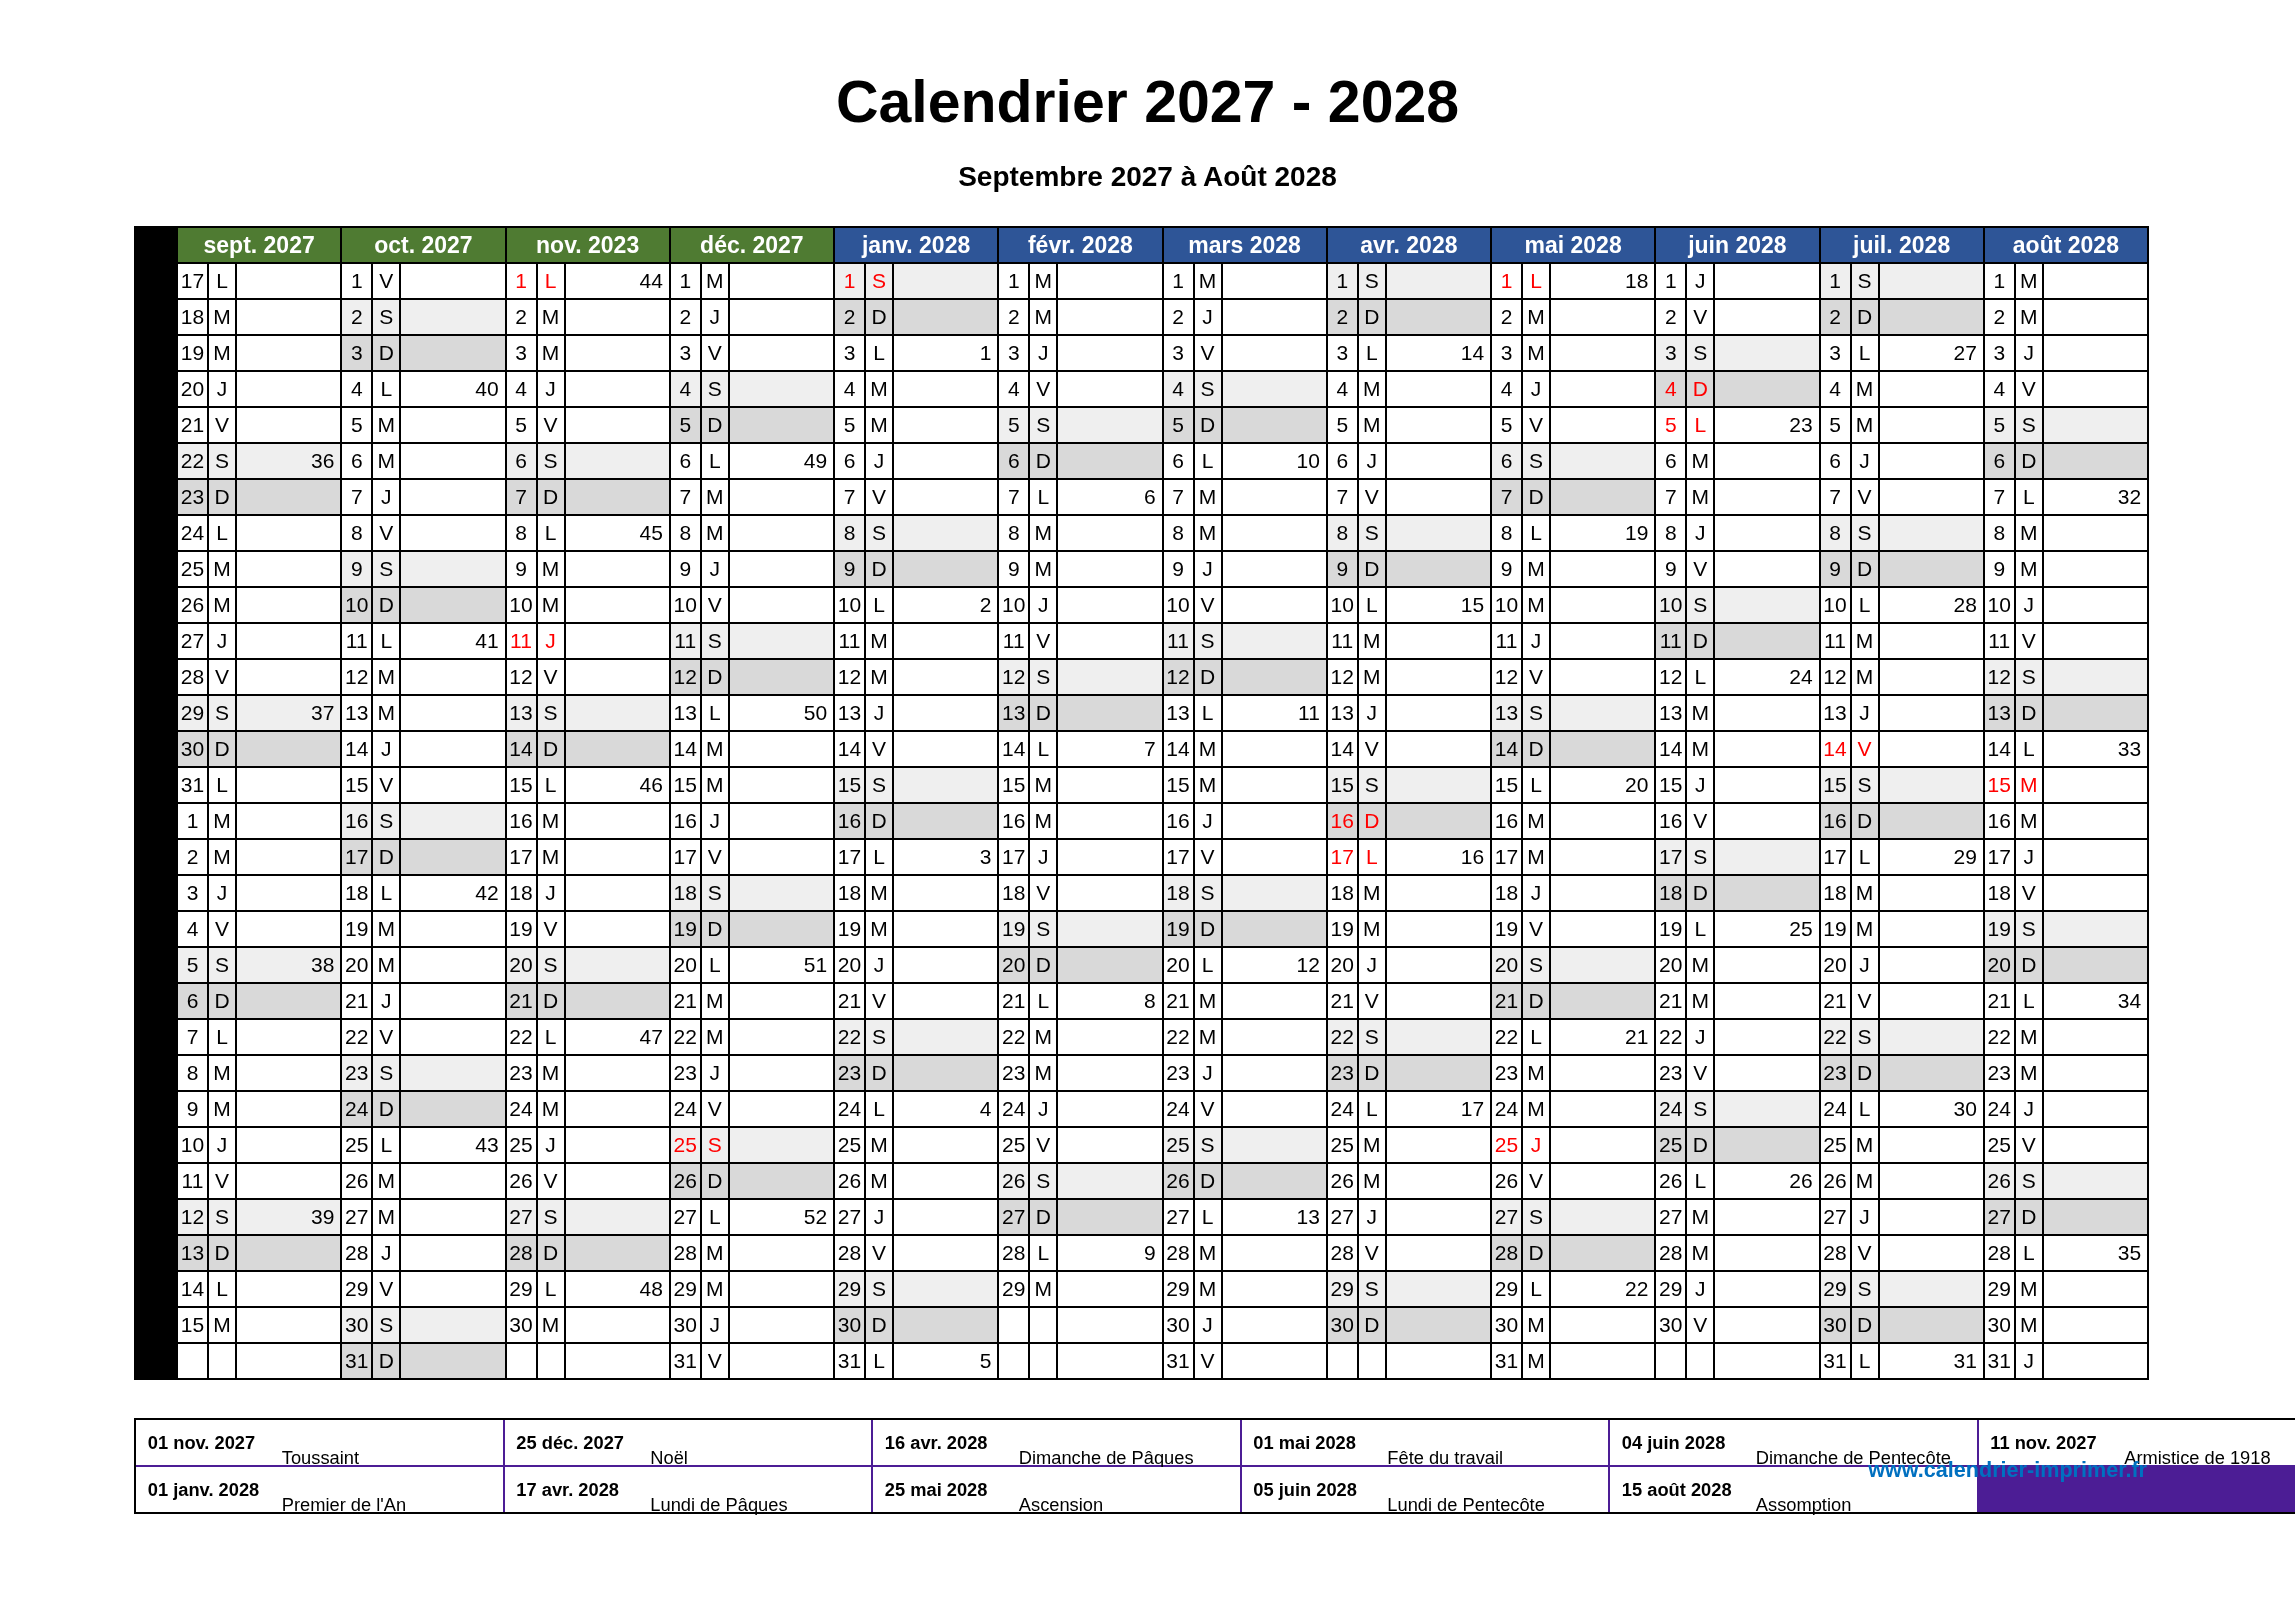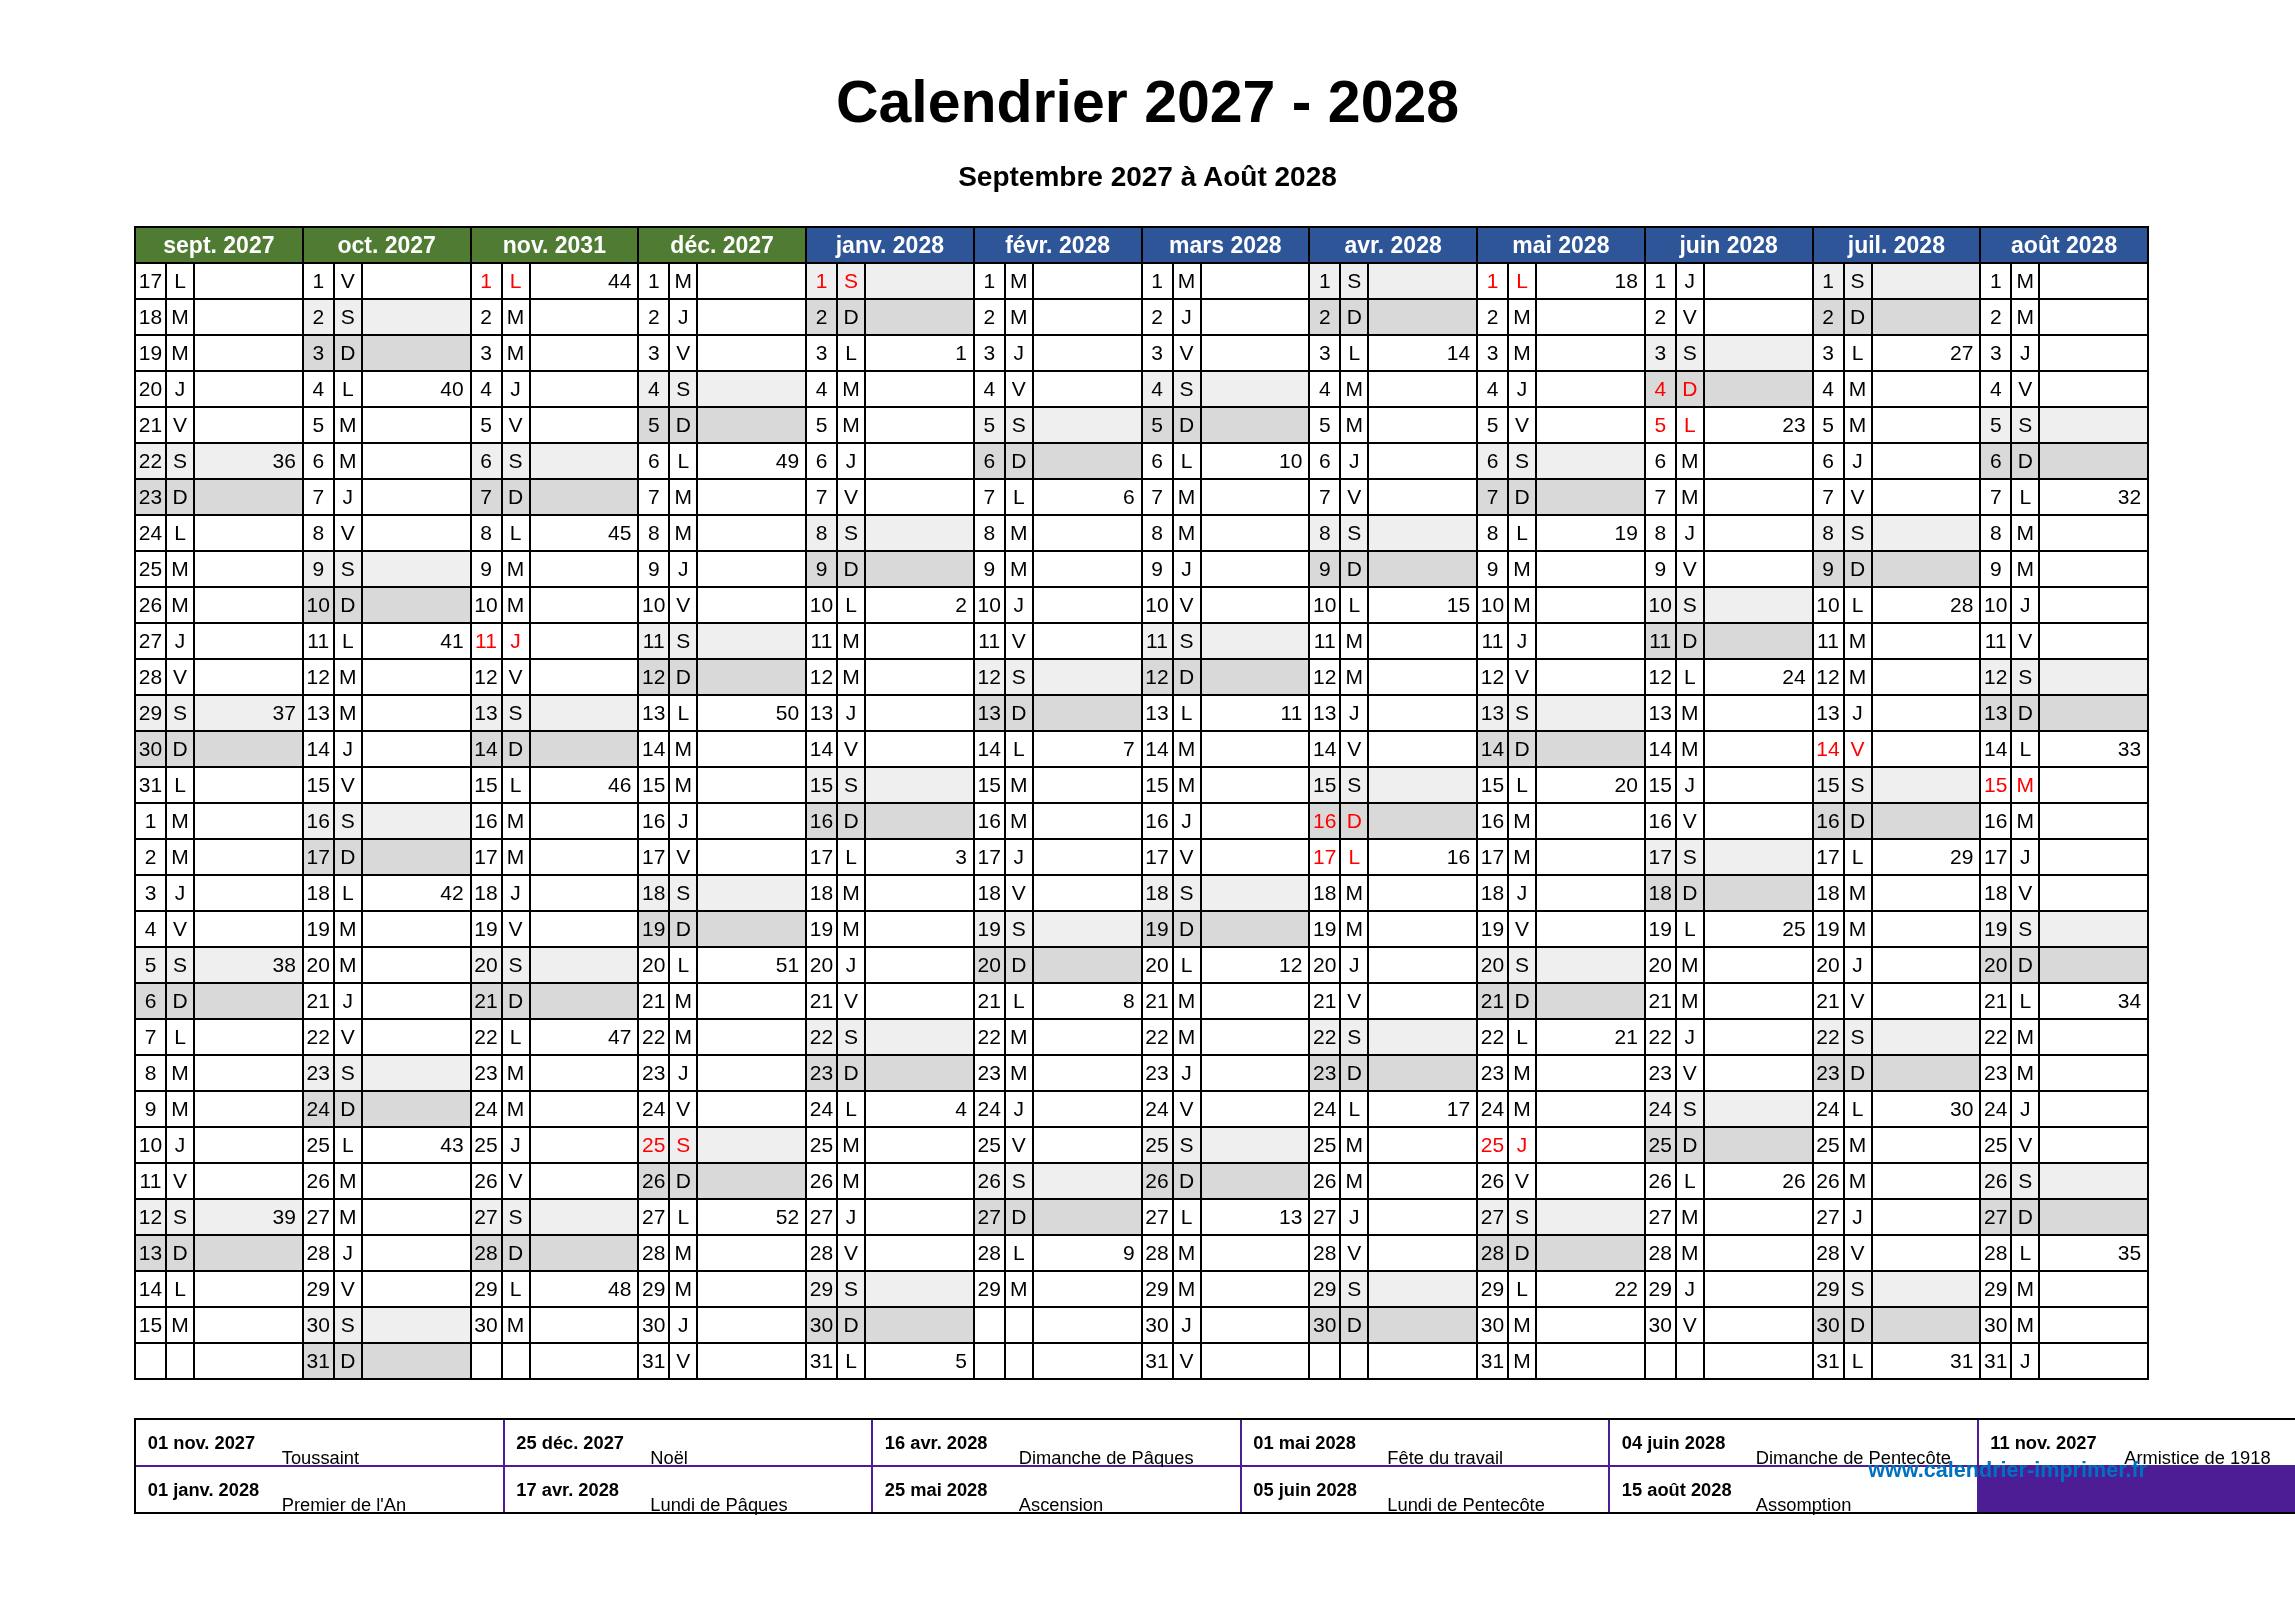--- a/index.html
+++ b/index.html
@@ -12,21 +12,21 @@
     position:absolute; top:73px; left:0; width:100%;
     text-align:center; font-size:59px; font-weight:bold; line-height:1;
   }
   .subtitle {
     position:absolute; top:161px; left:0; width:100%;
     text-align:center; font-size:28px; font-weight:bold;
   }
   .calendar {
     position:absolute; top:226px; left:134px; width:2015px;
     display:grid; grid-template-columns:repeat(12,1fr);
-    gap:2px; background:#000; border:2.6px solid #000;
+    gap:2px; background:#000; border:2.6px solid #000;padding-left:42px;
   }
   .month { display:grid; grid-template-rows:34px repeat(31,34px); gap:2px; background:#000; }
   .mh {
     display:flex; align-items:center; justify-content:center;
     color:#fff; font-weight:bold; font-size:23px;
   }
   .mh.g { background:var(--green); }
   .mh.b { background:var(--blue); }
   .mrow { display:grid; grid-template-columns:29px 26px 1fr; gap:2px; }
   .c { background:#fff; display:flex; align-items:center; justify-content:center; font-size:21px; }
@@ -381,21 +381,21 @@
         <div class="c let sat">S</div>
         <div class="c notes sat"></div>
       </div>
       <div class="mrow">
         <div class="c num sun">31</div>
         <div class="c let sun">D</div>
         <div class="c notes sun"></div>
       </div>
     </div>
     <div class="month">
-      <div class="mh g">nov. 2031</div>
+      <div class="mh g">nov. 2023</div>
       <div class="mrow">
         <div class="c num red">1</div>
         <div class="c let red">L</div>
         <div class="c notes">
           <span class="week">44</span>
         </div>
       </div>
       <div class="mrow">
         <div class="c num">2</div>
         <div class="c let">M</div>

